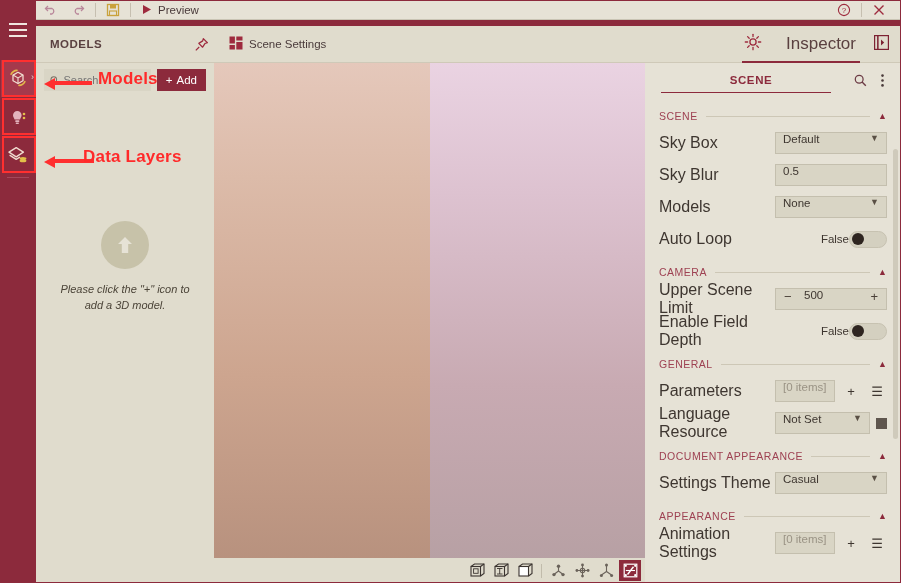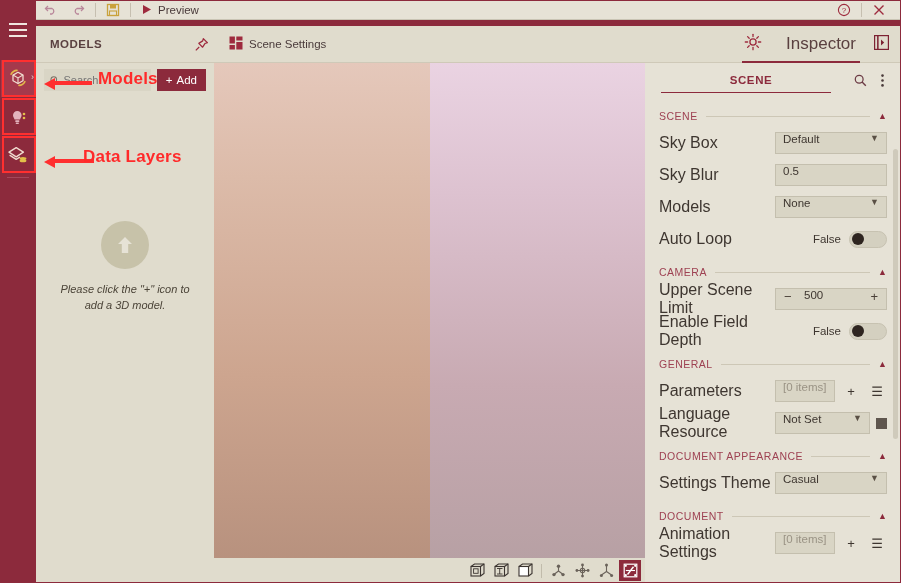--- a/index.html
+++ b/index.html
@@ -205,21 +205,21 @@
   .ctl.ph { color: #9a9385; }
   .ctl .chev { position: absolute; right: 7px; color: #5a5045; font-size: 9px; }
   .ctl.num { justify-content: space-between; padding: 0 8px; }
   .ctl.num .sgn { color: #4a4038; font-size: 13px; }
   .ctl.num .val { position: absolute; left: 28px; }
   .row .tail { display: flex; align-items: center; gap: 6px; margin-left: 6px; }
   .sqbtn {
     width: 20px; height: 20px; display: flex; align-items: center; justify-content: center;
     cursor: pointer; font-size: 13px; color: #3e3630;
   }
-  .toggle-wrap { margin-left: auto; display: flex; align-items: center; gap: 8px; }
+  .toggle-wrap { margin-left: auto; display: flex; align-items: center; }
   .tog-lbl { font-size: 11.5px; color: #3e3630; }
   .toggle {
     width: 38px; height: 17px; border-radius: 9px; background: #d4d0c0;
     position: relative; cursor: pointer; border: 1px solid #c7c2b1;
   }
   .toggle .knob {
     position: absolute; left: 2px; top: 1.5px;
     width: 12px; height: 12px; border-radius: 50%; background: #2e2520;
   }
   .swatch {
@@ -596,21 +596,21 @@
       </div>
       <div class="row">
         <span class="lbl">Settings Theme</span>
         <div class="ctl">
           <span>Casual</span>
           <span class="chev">▼</span>
         </div>
       </div>
 
       <div class="group-hdr">
-        <span class="gl">DOCUMENT</span>
+        <span class="gl">APPEARANCE</span>
         <span class="gline"></span>
         <span class="gchev">▲</span>
       </div>
       <div class="row">
         <span class="lbl">Animation Settings</span>
         <div class="ctl ph">
           <span>[0 items]</span>
         </div>
         <div class="tail">
           <span class="sqbtn">+</span>

